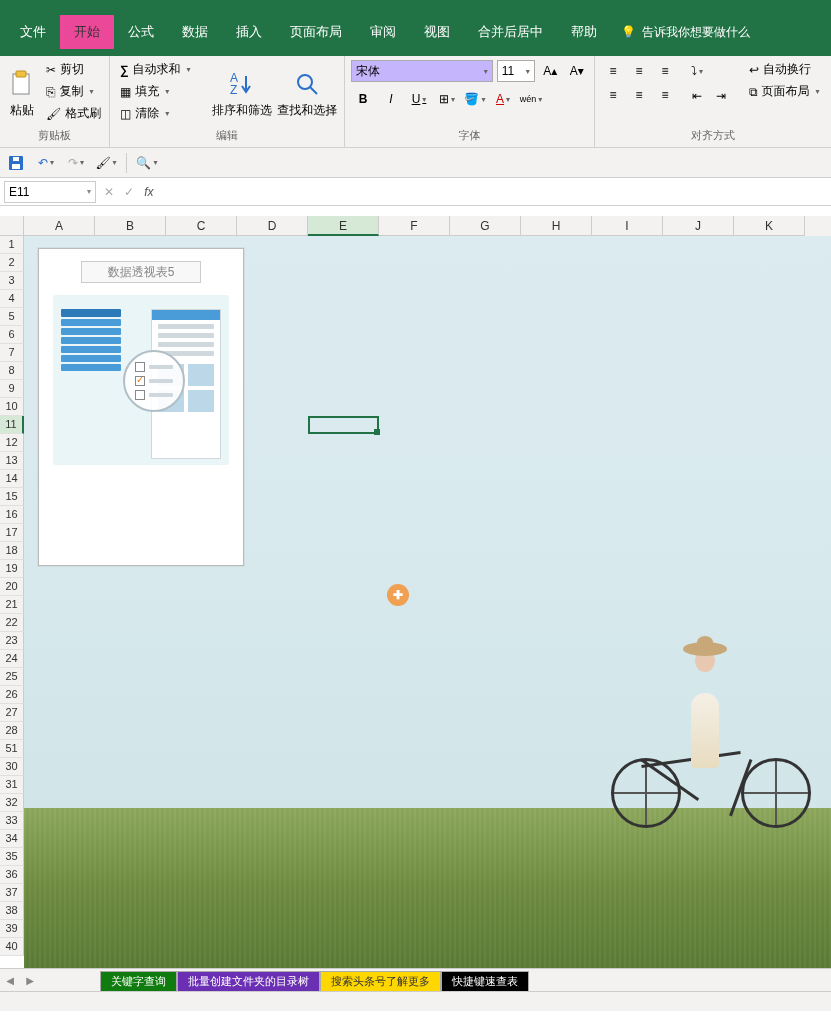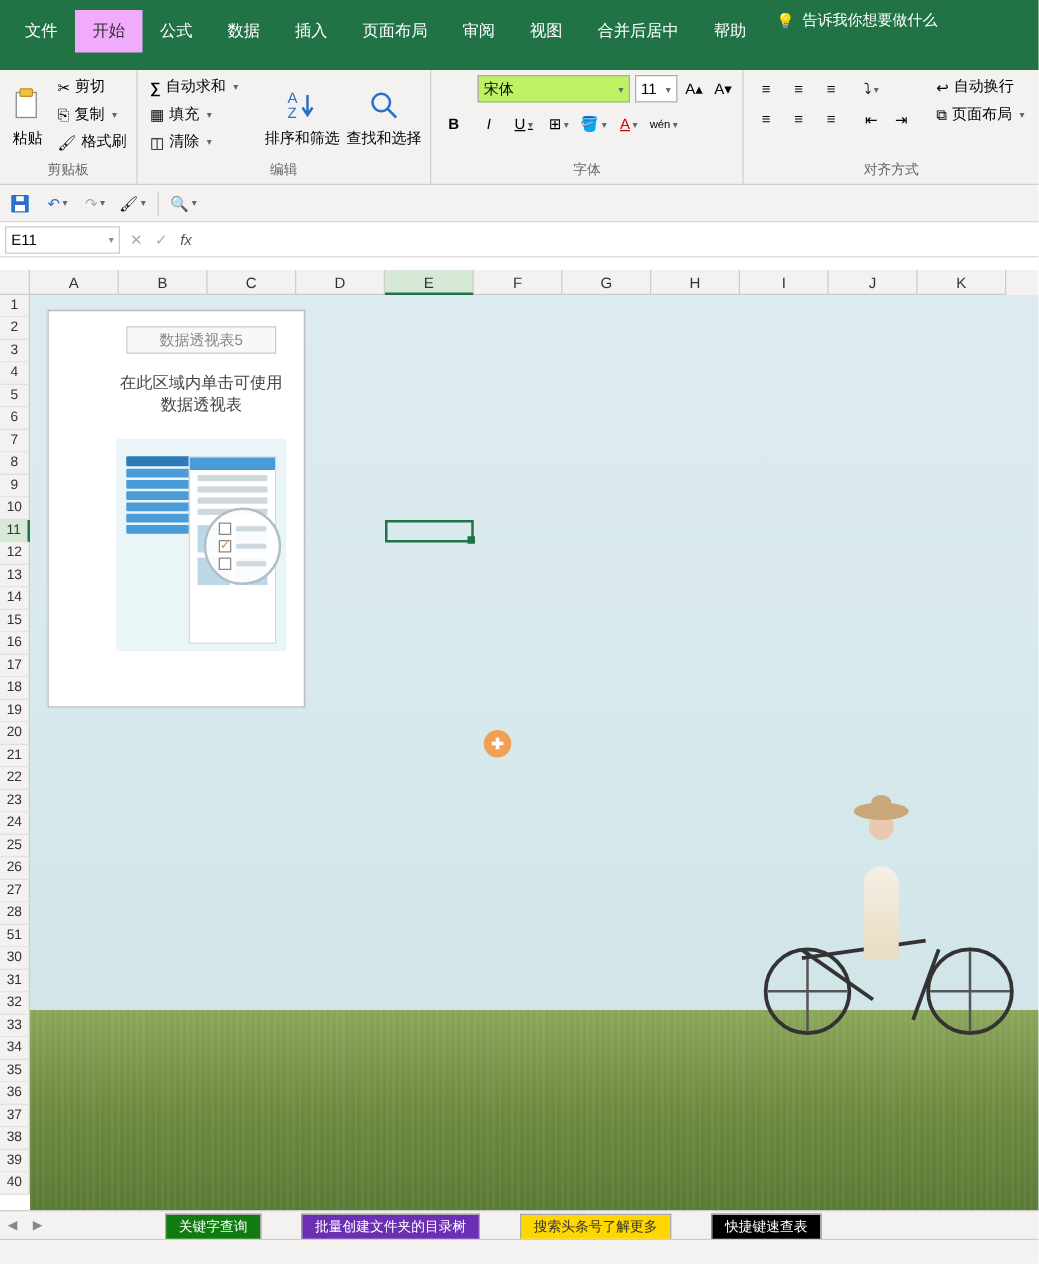--- a/index.html
+++ b/index.html
@@ -1,33 +1,33 @@
 <!DOCTYPE html>
 <html><head>
 <meta charset="utf-8">
 <style>
 *{box-sizing:border-box;margin:0;padding:0;font-family:"Microsoft YaHei","Segoe UI",sans-serif;font-size:12px;}
 body{width:831px;height:1015px;background:#fff;overflow:hidden;position:relative;}
 .title-bar{height:8px;background:#217346;}
-.menu-bar{height:48px;background:#217346;display:flex;align-items:flex-start;padding:0 6px;}
+.menu-bar{height:48px;background:#217346;display:flex;align-items:center;padding:0 6px;}
 .menu-item{color:#fff;padding:8px 14px;cursor:pointer;font-size:13px;}
-.menu-item.active{background:#f0abfc;color:#333;}
+.menu-item.active{background:#ec4899;color:#333;}
 .tell-me{display:flex;align-items:center;color:#fff;margin-left:10px;gap:6px;}
 .ribbon{height:92px;background:#f3f2f1;border-bottom:1px solid #d0d0d0;display:flex;}
 .rg{border-right:1px solid #d0d0d0;display:flex;flex-direction:column;justify-content:space-between;padding:4px 6px 2px;}
 .rg-label{text-align:center;color:#666;font-size:11px;padding:2px 0;}
 .rg-ctrls{display:flex;gap:4px;flex:1;}
 .big-btn{display:flex;flex-direction:column;align-items:center;justify-content:center;width:40px;cursor:pointer;gap:2px;}
 .big-btn .icon-box{width:32px;height:32px;display:flex;align-items:center;justify-content:center;}
 .small-stack{display:flex;flex-direction:column;gap:3px;}
 .small-btn{display:flex;align-items:center;gap:4px;cursor:pointer;padding:1px 4px;white-space:nowrap;}
 .dd::after{content:"▾";font-size:8px;color:#666;margin-left:2px;}
 .font-box{display:flex;flex-direction:column;gap:6px;}
 .font-row{display:flex;align-items:center;gap:4px;}
-.font-name{width:150px;height:22px;border:1px solid #ababab;background:#bef264;padding:0 4px;display:flex;align-items:center;justify-content:space-between;margin-left:31px;}
+.font-name{width:150px;height:22px;border:1px solid #ababab;background:#c4b5fd;padding:0 4px;display:flex;align-items:center;justify-content:space-between;}
 .font-size{width:40px;height:22px;border:1px solid #ababab;background:#fff;padding:0 4px;display:flex;align-items:center;justify-content:space-between;}
 .sq-btn{width:24px;height:22px;display:flex;align-items:center;justify-content:center;cursor:pointer;}
 .align-grid{display:grid;grid-template-columns:repeat(3,24px);grid-template-rows:repeat(2,22px);gap:2px;}
 .align-cell{display:flex;align-items:center;justify-content:center;cursor:pointer;}
 .qa-bar{height:30px;background:#f3f2f1;border-bottom:1px solid #d0d0d0;display:flex;align-items:center;padding:0 6px;gap:10px;}
 .qa-btn{width:20px;height:20px;cursor:pointer;display:flex;align-items:center;justify-content:center;}
 .formula-bar{height:28px;background:#fff;border-bottom:1px solid #d0d0d0;display:flex;align-items:center;}
 .name-box{width:92px;height:22px;border:1px solid #ccc;margin-left:4px;padding:0 4px;display:flex;align-items:center;justify-content:space-between;}
 .fb-btns{display:flex;align-items:center;margin:0 8px;gap:10px;}
 .fb-input{flex:1;padding:0 6px;}
@@ -35,21 +35,21 @@
 .grid-wrap{position:relative;height:752px;overflow:hidden;}
 .col-headers{display:flex;height:20px;background:#f3f2f1;}
 .corner{width:24px;border-right:1px solid #ccc;border-bottom:1px solid #ccc;background:#f3f2f1;}
 .col-h{width:71px;border-right:1px solid #ccc;border-bottom:1px solid #ccc;text-align:center;line-height:20px;color:#333;}
 .col-h.sel{background:#d6e8d6;border-bottom:2px solid #217346;}
 .grid-body{display:flex;height:732px;}
 .row-headers{width:24px;display:flex;flex-direction:column;}
 .row-h{height:18px;border-right:1px solid #ccc;border-bottom:1px solid #e0e0e0;text-align:center;line-height:17px;font-size:11px;color:#333;background:#f3f2f1;}
 .row-h.sel{background:#d6e8d6;border-right:2px solid #217346;}
 .cells{flex:1;position:relative;background:linear-gradient(180deg,#dcebef 0%,#d8e9ed 45%,#d4e7eb 60%,#cfe4e8 100%);}
-.pivot-box{position:absolute;left:14px;top:12px;width:206px;height:318px;background:#fff;border:1px solid #bbb;box-shadow:0 0 0 1px rgba(0,0,0,.05);padding-left:40px;}
+.pivot-box{position:absolute;left:14px;top:12px;width:206px;height:318px;background:#fff;border:1px solid #bbb;box-shadow:0 0 0 1px rgba(0,0,0,.05);}
 .pivot-btn{margin:12px auto 8px;width:120px;height:22px;border:1px solid #ccc;background:#f8f8f8;text-align:center;line-height:20px;color:#888;}
 .pivot-txt{text-align:center;padding:6px 14px;color:#444;font-size:13px;line-height:18px;}
 .pivot-img{margin:12px 14px;height:170px;background:#eaf5f8;border-radius:2px;position:relative;overflow:hidden;}
 .pi-left{position:absolute;left:8px;top:14px;width:60px;height:65px;}
 .pi-left .band{height:7px;background:#4a9cd8;margin-bottom:2px;border-radius:1px;}
 .pi-left .band.hdr{background:#2d7ab8;height:8px;}
 .pi-right{position:absolute;right:8px;top:14px;width:70px;height:150px;background:#fff;border:1px solid #cfd8dc;}
 .pi-right .hdr{height:10px;background:#4a9cd8;}
 .pi-right .line{height:5px;background:#cfd8dc;margin:4px 6px;border-radius:1px;}
 .pi-right .grid4{display:grid;grid-template-columns:1fr 1fr;gap:4px;padding:4px 6px;}
@@ -74,21 +74,21 @@
 .wheel::after{width:64px;height:2px;top:31px;left:0;}
 .frame{position:absolute;bottom:30px;left:30px;width:110px;height:40px;}
 .frame .bar{position:absolute;height:3px;background:#333;}
 .person{position:absolute;bottom:60px;left:70px;width:60px;height:130px;}
 .person .body{position:absolute;bottom:0;left:10px;width:28px;height:75px;background:linear-gradient(180deg,#f5f0e6,#e8dcc0);border-radius:14px 14px 4px 4px;}
 .person .head{position:absolute;top:12px;left:14px;width:20px;height:22px;background:#e8c8b0;border-radius:50%;}
 .person .hat{position:absolute;top:4px;left:2px;width:44px;height:14px;background:#c8a878;border-radius:50%;}
 .person .hat::after{content:"";position:absolute;top:-6px;left:14px;width:16px;height:12px;background:#c8a878;border-radius:50% 50% 20% 20%;}
 .tabs-bar{height:23px;background:#f3f2f1;border-top:1px solid #ccc;display:flex;align-items:stretch;}
 .tab-nav{width:20px;display:flex;align-items:center;justify-content:center;cursor:pointer;color:#888;font-size:10px;}
-.sheet-tab{padding:0 10px;display:flex;align-items:center;border:1px solid #aaa;border-bottom:none;margin-top:2px;cursor:pointer;font-size:11px;color:#fff;margin-left:32px;}
+.sheet-tab{padding:0 10px;display:flex;align-items:center;border:1px solid #aaa;border-bottom:none;margin-top:2px;cursor:pointer;font-size:11px;color:#fff;}
 .sheet-tab.white{background:#fff;color:#333;}
 .status-bar{height:20px;background:#f3f2f1;border-top:1px solid #ccc;}
 svg{display:block;}
 </style>
 </head>
 <body>
 
 <div class="title-bar"></div>
 
 <div class="menu-bar">
@@ -363,21 +363,20 @@
           <div class="bar" style="width:60px;top:0;right:0;transform:rotate(-70deg);transform-origin:right"></div>
         </div>
         <div class="person">
             <div class="body"></div>
             <div class="head"></div>
             <div class="hat"></div>
           </div>
       </div>
       <div class="pivot-box">
         <div class="pivot-btn">数据透视表5</div>
-        <div class="pivot-txt">在此区域内单击可使用数据透视表</div>
         <div class="pivot-img">
           <div class="pi-left">
               <div class="band hdr"></div>
               <div class="band"></div>
               <div class="band"></div>
               <div class="band"></div>
               <div class="band"></div>
               <div class="band"></div>
               <div class="band"></div>
             </div>

